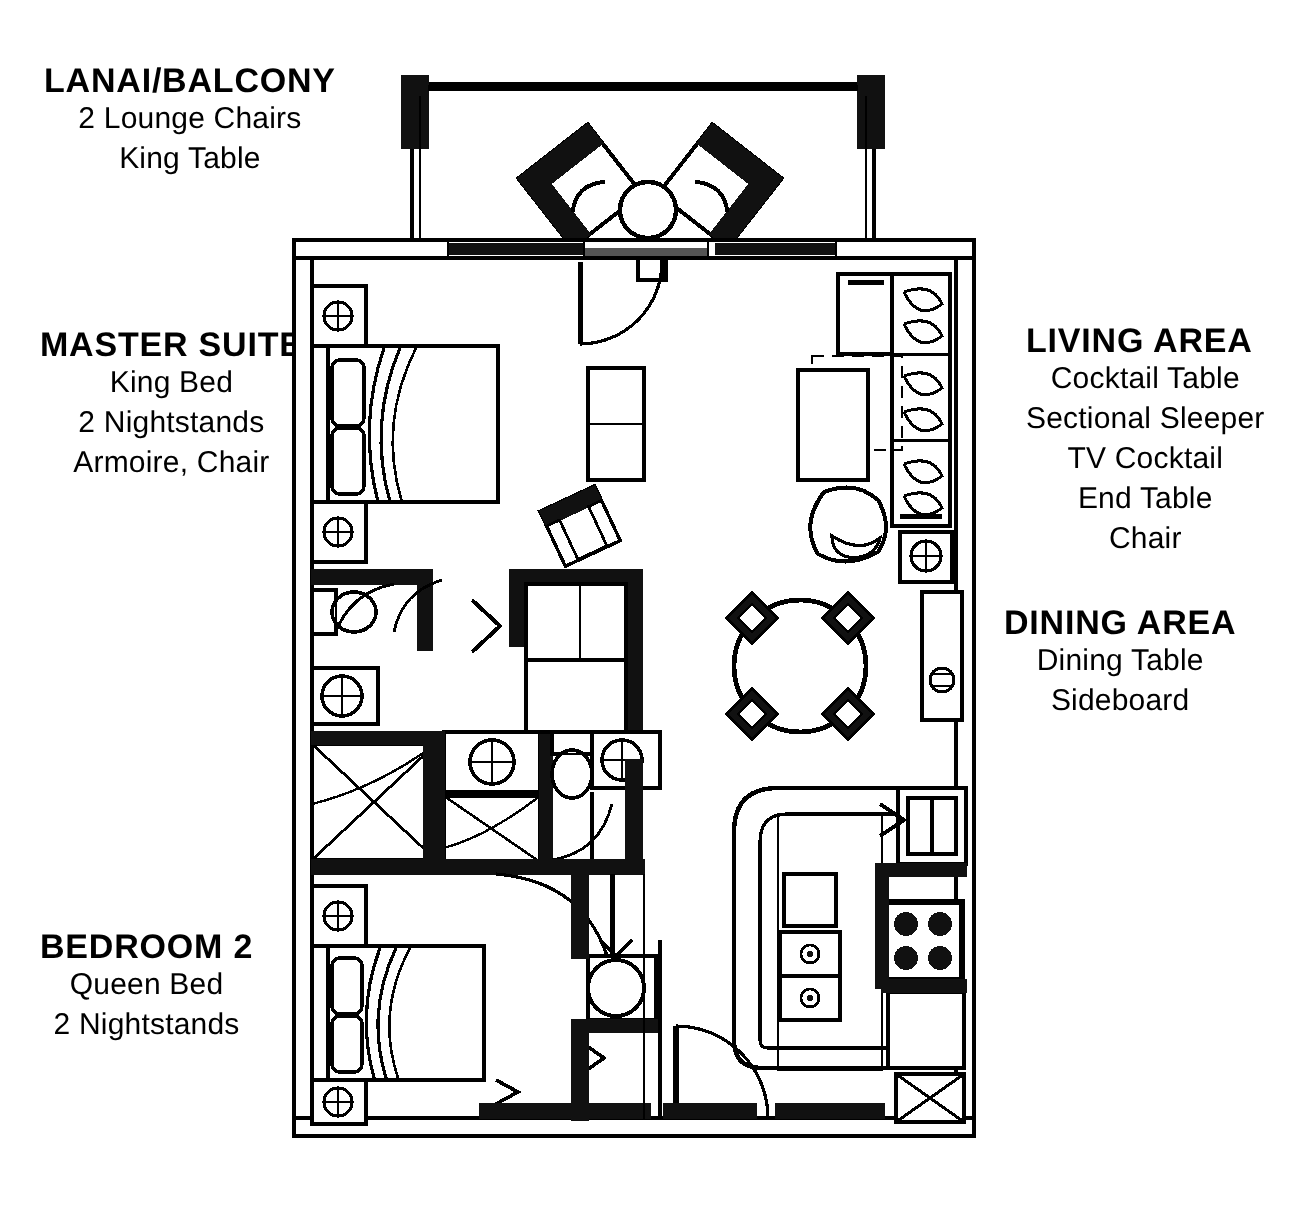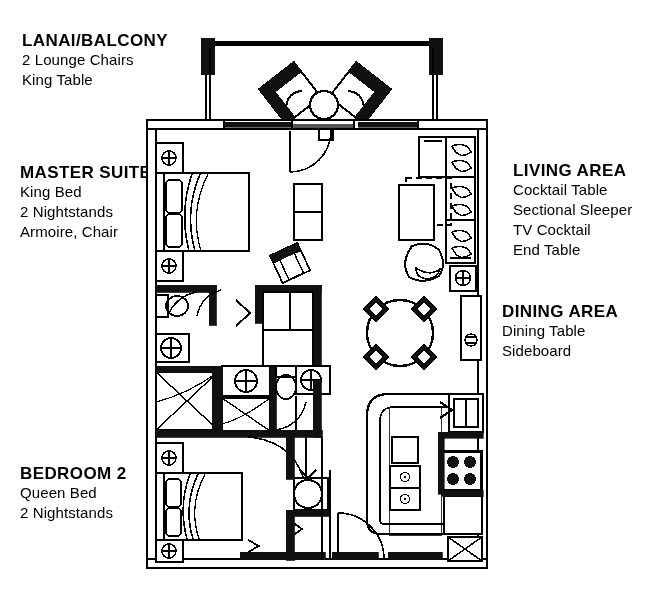--- a/index.html
+++ b/index.html
@@ -7,21 +7,21 @@
     width:648px;height:607px;position:relative;overflow:hidden;
     font-family:"Liberation Sans","DejaVu Sans",sans-serif;
     color:#000;
   }
   .label-block{position:absolute;}
   .label-block .title{
     font-weight:bold;font-size:17px;letter-spacing:0.4px;
     line-height:19px;white-space:nowrap;
   }
   .label-block .line{
-    font-size:15px;line-height:20px;white-space:nowrap;letter-spacing:0.1px;
+    font-size:15px;line-height:20px;white-space:nowrap;letter-spacing:0.1px;text-align:center;
   }
   #lanai-label{left:22px;top:31px;}
   #master-label{left:20px;top:163px;}
   #bedroom2-label{left:20px;top:464px;}
   #living-label{left:513px;top:161px;}
   #dining-label{left:502px;top:302px;}
   svg#plan{position:absolute;left:0;top:0;width:648px;height:607px;}
 </style>
 </head>
 <body>
@@ -44,20 +44,21 @@
   <div class="line">Queen Bed</div>
   <div class="line">2 Nightstands</div>
 </div>
 
 <div class="label-block" id="living-label">
   <div class="title">LIVING AREA</div>
   <div class="line">Cocktail Table</div>
   <div class="line">Sectional Sleeper</div>
   <div class="line">TV Cocktail</div>
   <div class="line">End Table</div>
+  <div class="line">Chair</div>
 </div>
 
 <div class="label-block" id="dining-label">
   <div class="title">DINING AREA</div>
   <div class="line">Dining Table</div>
   <div class="line">Sideboard</div>
 </div>
 
 <svg id="plan" viewBox="0 0 648 607">
 

